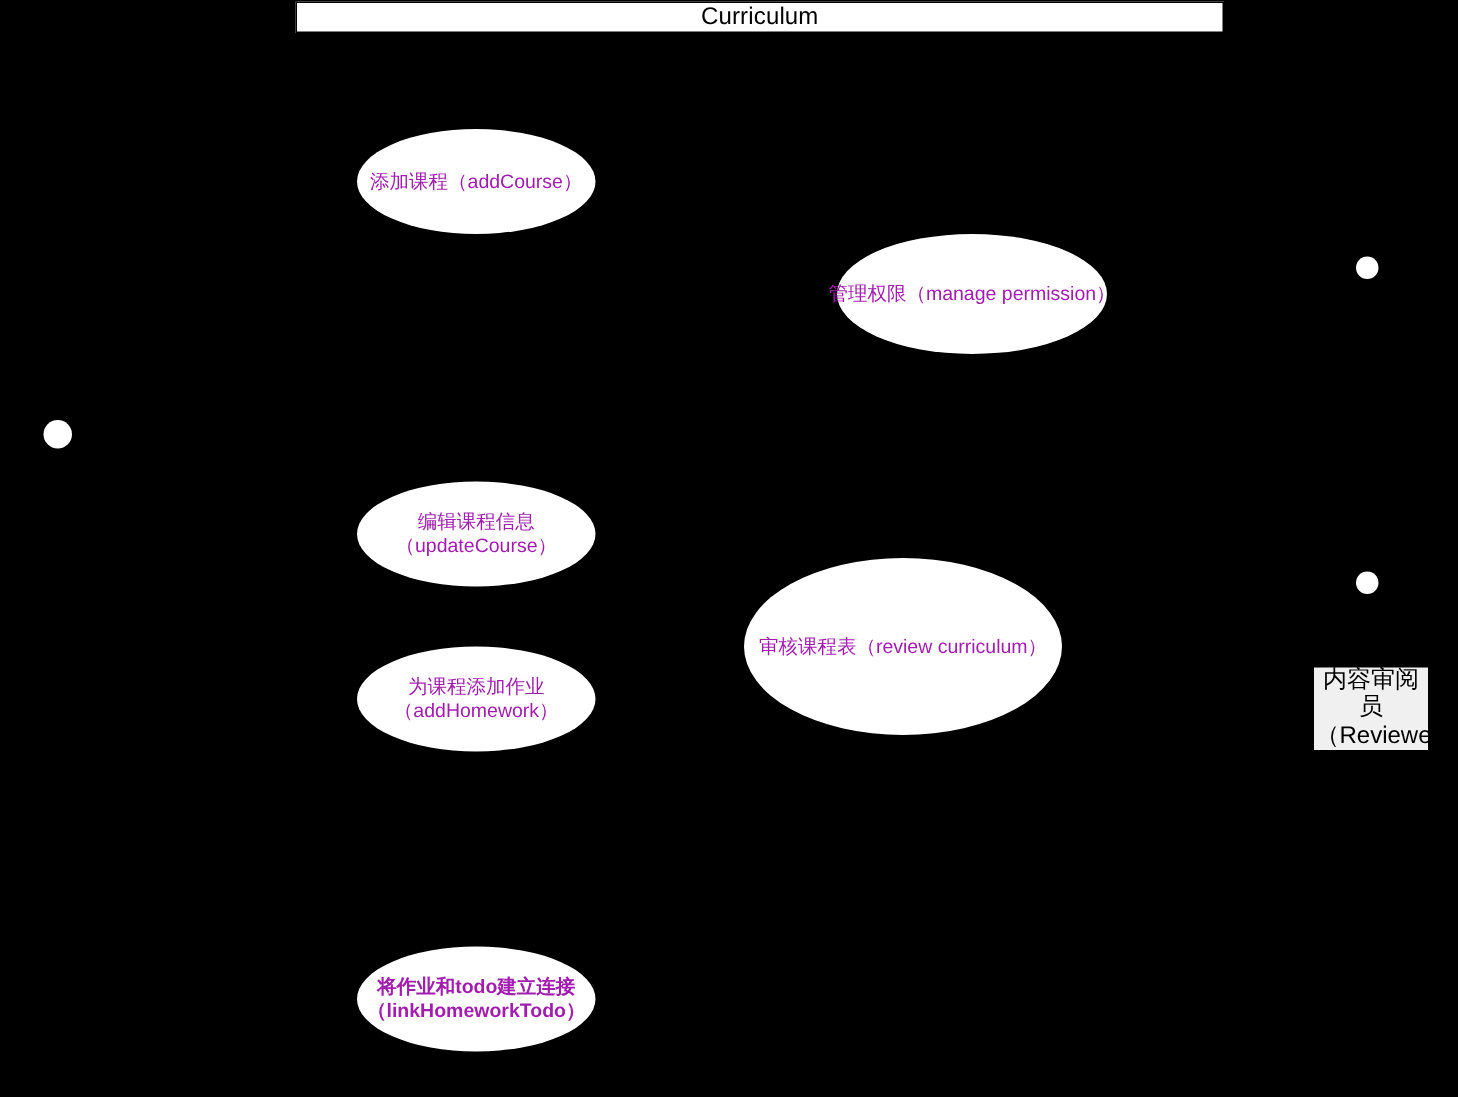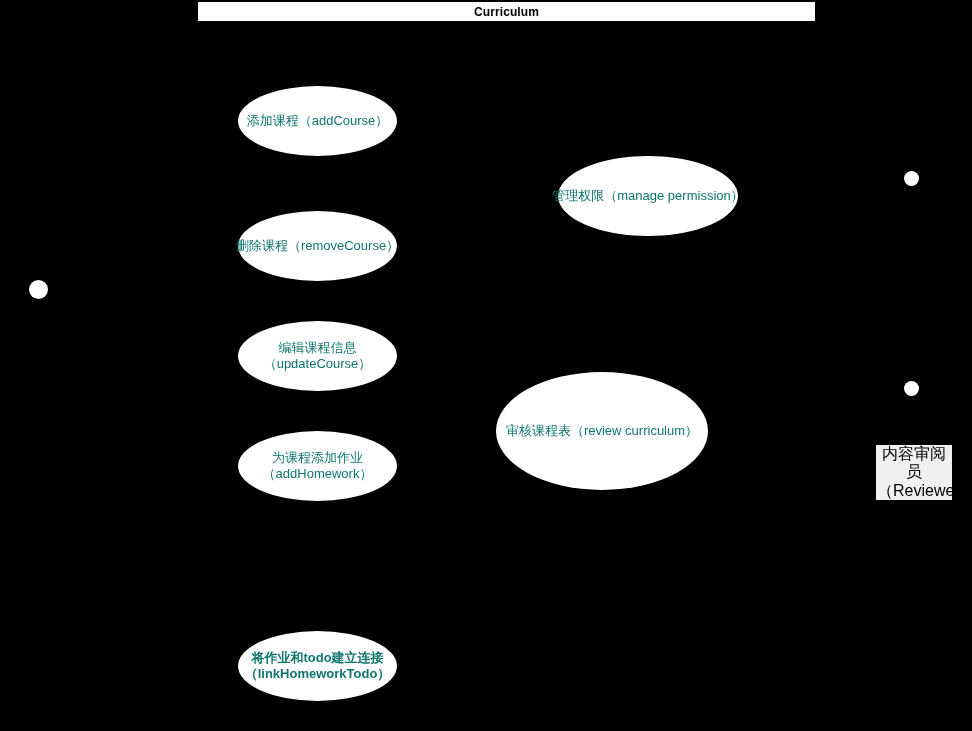--- a/index.html
+++ b/index.html
@@ -27,40 +27,40 @@
     width: 619px;
     height: 21px;
     background: #ffffff;
     border: 1px solid #000000;
     box-sizing: border-box;
     display: flex;
     align-items: center;
     justify-content: center;
   }
   .title-bar .title-text {
-    font-size: 12px;
-    font-weight: bold;
+    font-size: 16px;
+    font-weight: normal;
     color: #000000;
     line-height: 1;
     letter-spacing: 0.1px;
   }
 
   
   .usecase {
     position: absolute;
     background: #ffffff;
     border-radius: 50%;
     display: flex;
     align-items: center;
     justify-content: center;
     box-sizing: border-box;
   }
   .usecase .uc-label {
     font-size: 13px;
-    color: #0f766e;
+    color: #a21caf;
     text-align: center;
     line-height: 1.25;
     white-space: nowrap;
     position: relative;
     z-index: 2;
   }
   .usecase .uc-label.two-line {
     white-space: normal;
   }
 
@@ -87,23 +87,20 @@
 <div id="canvas">
 
   <div class="title-bar">
     <span class="title-text">Curriculum</span>
   </div>
 
   <div class="usecase" style="left:238px; top:86px; width:159px; height:70px;">
     <span class="uc-label">添加课程（addCourse）</span>
   </div>
 
-  <div class="usecase" style="left:238px; top:211px; width:159px; height:70px;">
-    <span class="uc-label">删除课程（removeCourse）</span>
-  </div>
 
   <div class="usecase" style="left:238px; top:321px; width:159px; height:70px;">
     <span class="uc-label two-line">编辑课程信息<br>（updateCourse）</span>
   </div>
 
   <div class="usecase" style="left:238px; top:431px; width:159px; height:70px;">
     <span class="uc-label two-line">为课程添加作业<br>（addHomework）</span>
   </div>
 
 

